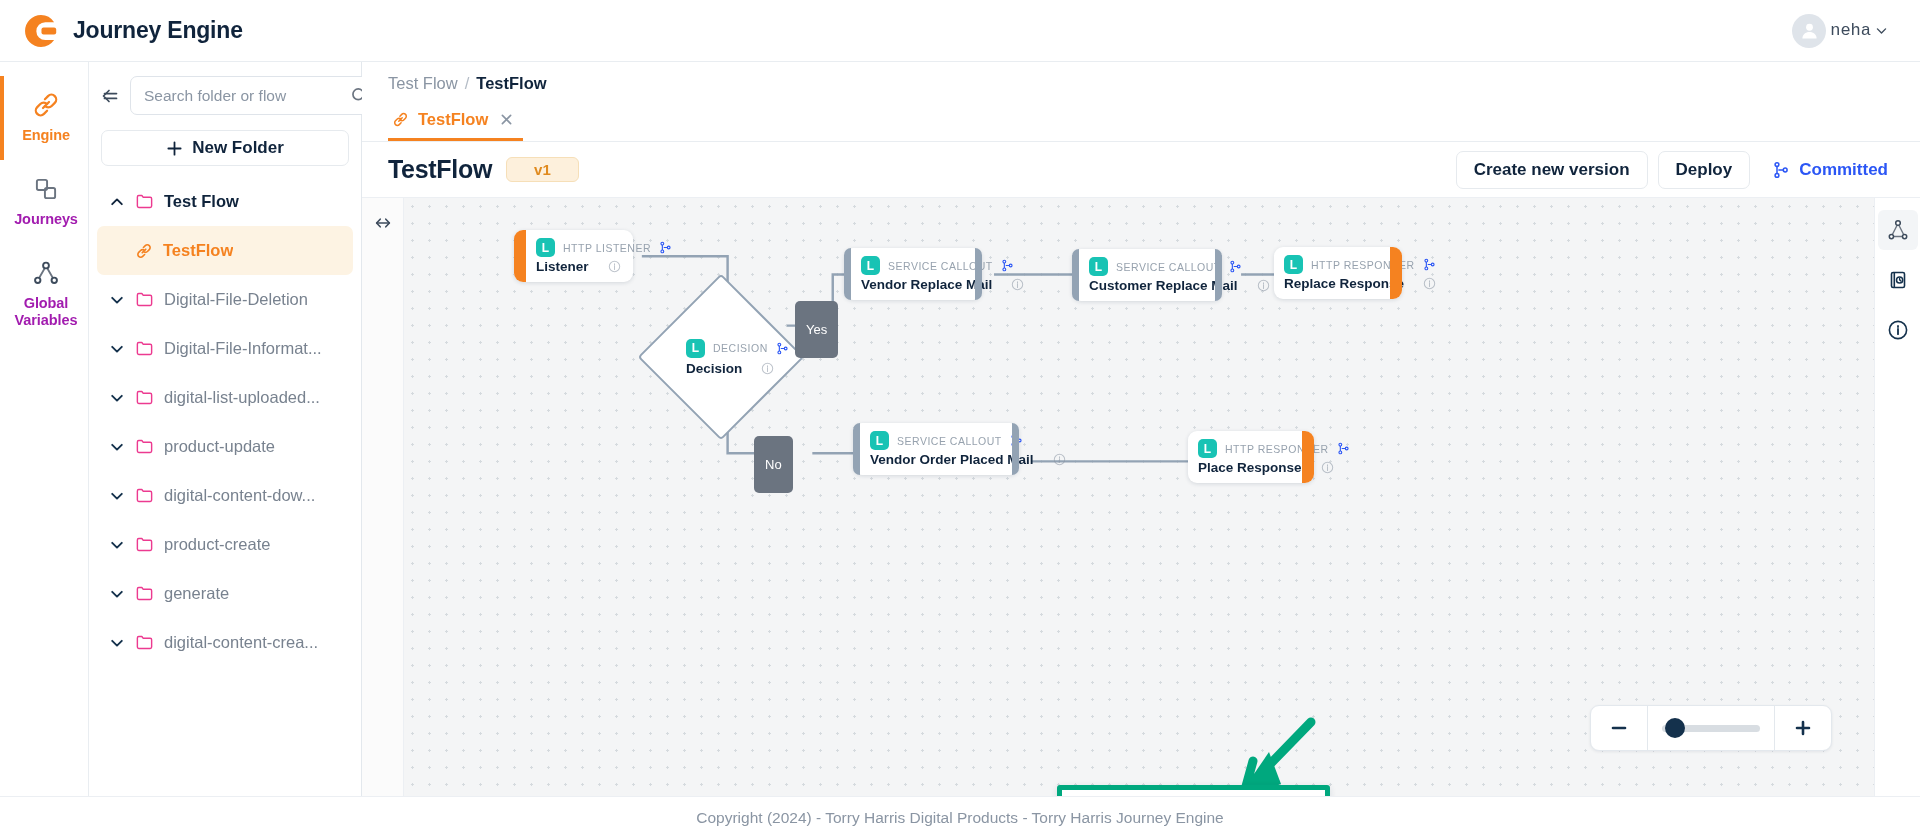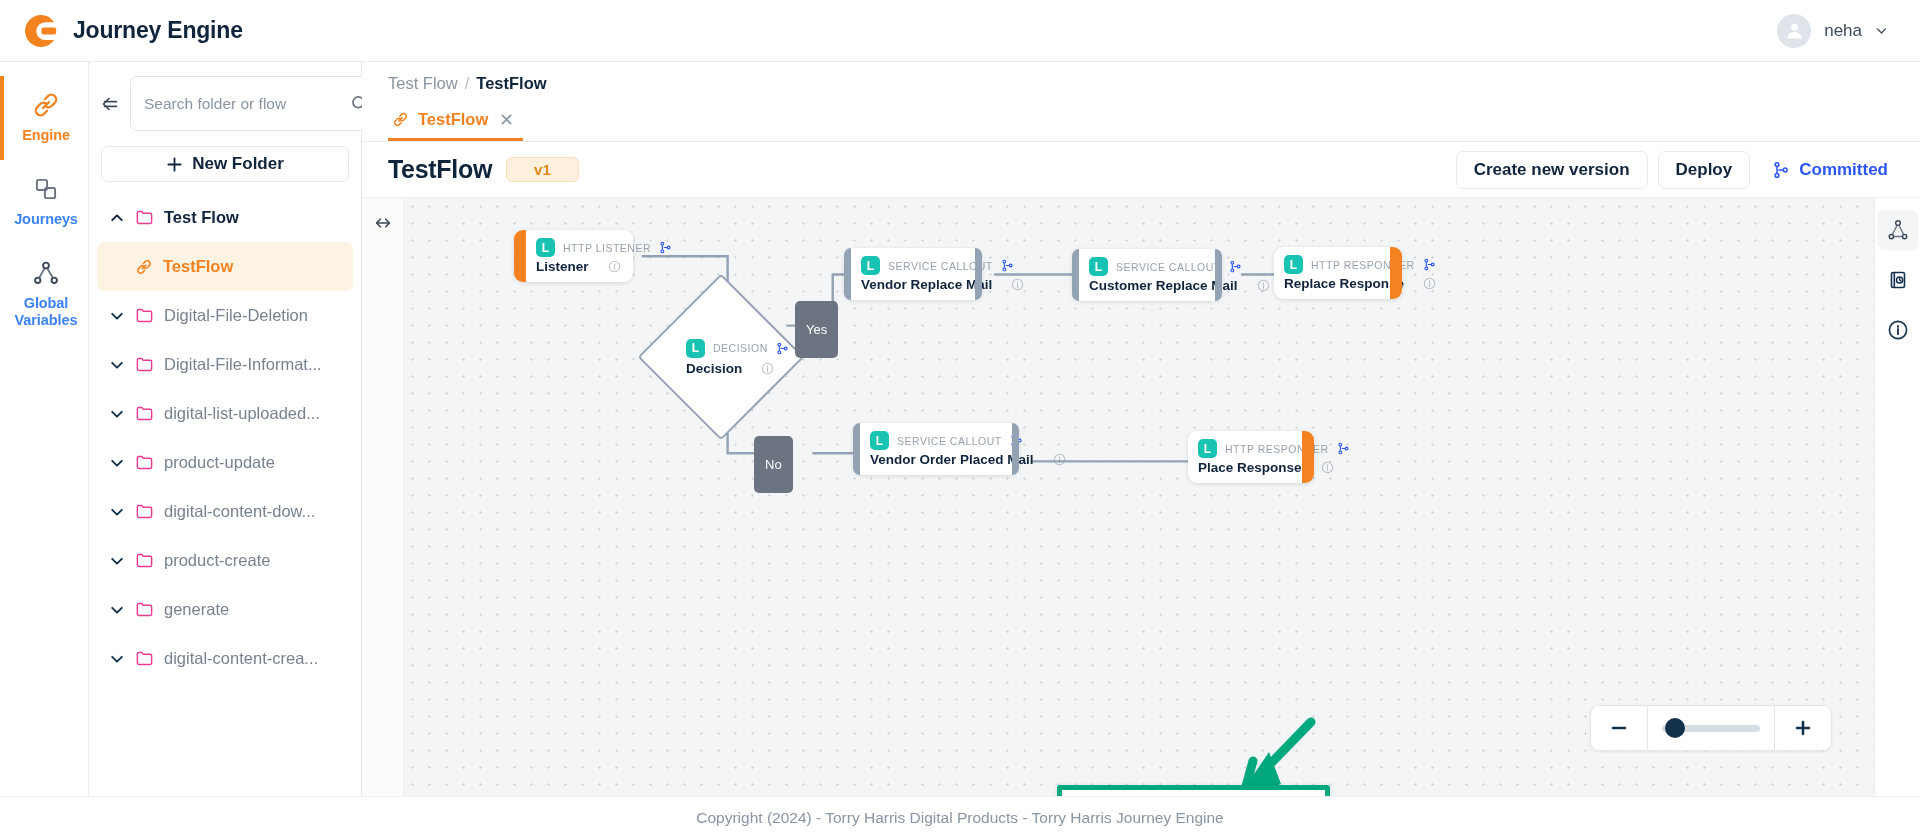--- a/index.html
+++ b/index.html
@@ -19,21 +19,21 @@
     display: flex; align-items: center; justify-content: space-between;
     padding: 0 26px 0 22px;
     background: #fff;
     border-bottom: 1px solid #e9edf1;
     position: relative; z-index: 40;
   }
   .brand { display: flex; align-items: center; gap: 13px; }
   .brand-logo { width: 38px; height: 38px; display: block; }
   .brand-name { font-size: 23px; font-weight: bold; color: #10243c; letter-spacing: -0.2px; }
 
-  .user-area { display: flex; align-items: center; gap: 13px; padding-right: 6px; }
+  .user-area { display: flex; align-items: center; gap: 4px; padding-right: 6px; font-family: Liberation Mono, monospace; }
   .avatar {
     width: 34px; height: 34px; border-radius: 50%;
     background: #dfe4ea; display: flex; align-items: center; justify-content: center;
   }
   .user-name { font-size: 17px; color: #3d4b5c; }
   .caret-down { width: 13px; height: 13px; display: block; }
 
   
   .body-row { flex: 1; display: flex; min-height: 0; position: relative; }
 
@@ -47,37 +47,37 @@
   }
   .rail-item {
     width: 89px; padding: 14px 4px 16px 4px;
     display: flex; flex-direction: column; align-items: center; gap: 7px;
     cursor: pointer; position: relative;
     border-left: 4px solid transparent;
   }
   .rail-item.active { border-left-color: #f58220; }
   .rail-ico { width: 30px; height: 30px; display: block; }
   .rail-label {
-    font-size: 14.5px; font-weight: bold; color: #3b82f6;
+    font-size: 14.5px; font-weight: bold; color: #a21caf;
     text-align: center; line-height: 1.18; letter-spacing: -0.1px;
   }
   .rail-item.active .rail-label { color: #f58220; }
 
   
   .folder-panel {
     width: 273px; min-width: 273px;
     background: #fff;
     border-right: 1px solid #e3e8ed;
     display: flex; flex-direction: column;
     padding-top: 14px;
   }
   .search-row { display: flex; align-items: center; gap: 9px; padding: 0 12px 0 10px; }
   .collapse-btn { width: 22px; height: 22px; display: block; flex-shrink: 0; cursor: pointer; }
   .search-box {
-    flex: 1; height: 55px;
+    flex: 1; height: 39px;
     border: 1px solid #dfe4ea; border-radius: 7px;
     display: flex; align-items: center; padding: 0 11px 0 13px; gap: 6px;
     background: #fff;
   }
   .search-input {
     flex: 1; border: none; outline: none; background: transparent;
     font-family: "Liberation Sans", sans-serif; font-size: 15.5px; color: #3d4b5c;
     min-width: 0;
   }
   .search-input::placeholder { color: #8a95a3; }

